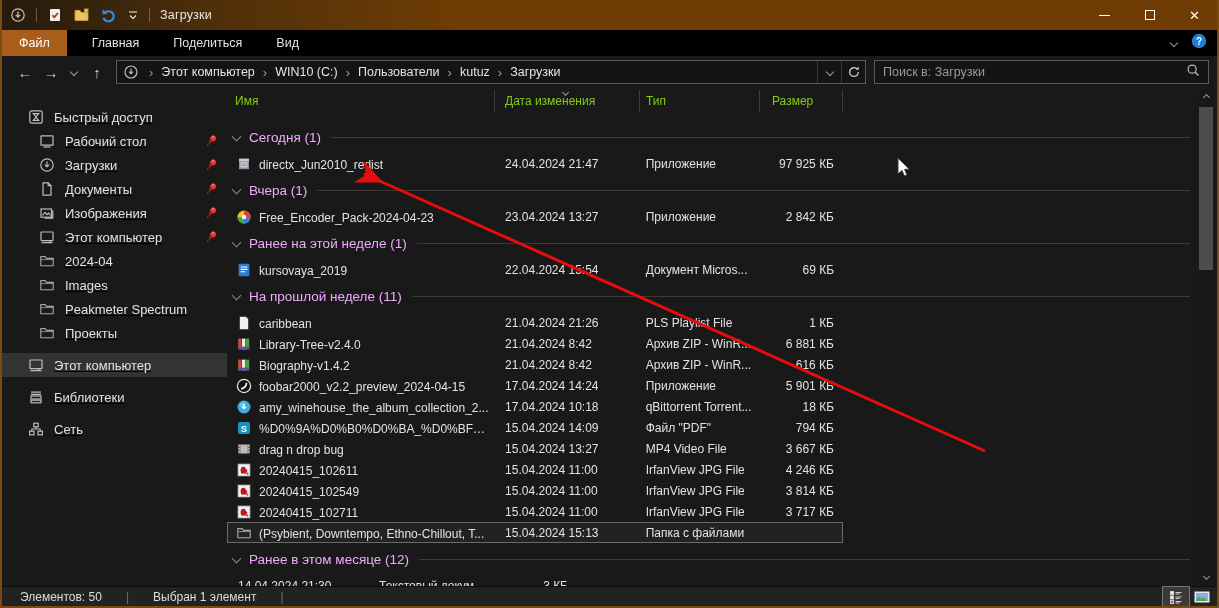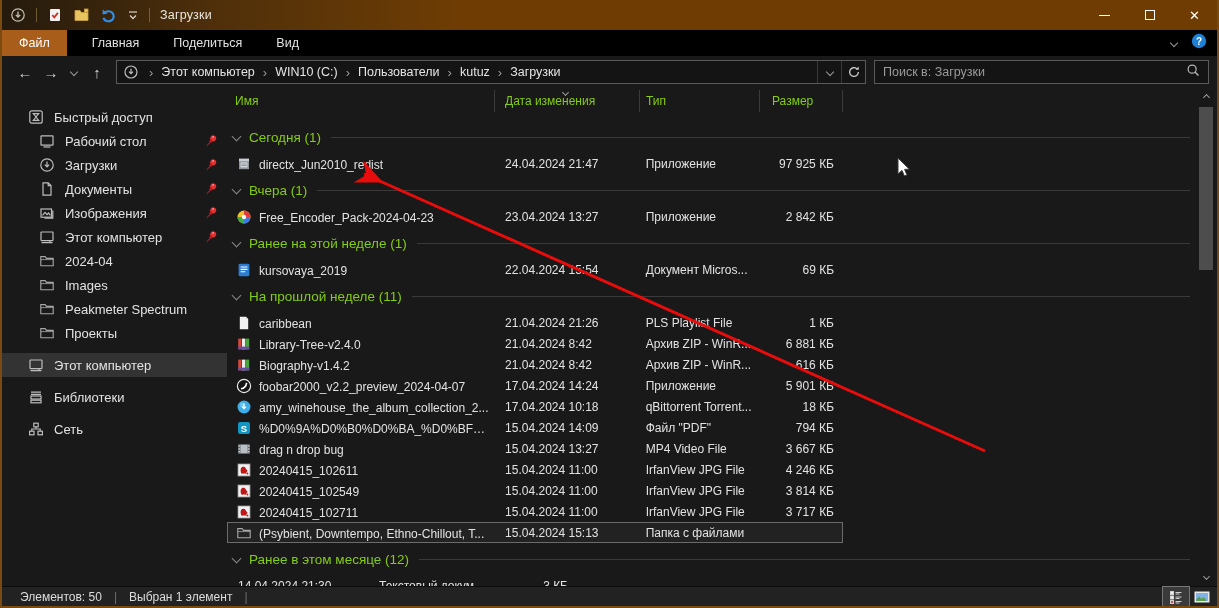--- a/index.html
+++ b/index.html
@@ -40,21 +40,21 @@
   .addr-right { margin-left:auto; display:flex; align-items:center; height:100%; }
   .addr-btn { width:24px; height:100%; display:flex; align-items:center; justify-content:center; border-left:1px solid #3a3a3a; }
   .searchbox { width:335px; height:24px; border:1px solid #5a5a5a; background:#141414;
                display:flex; align-items:center; padding:0 8px; }
   .searchbox .ph { color:#9a9a9a; font-size:12.5px; flex:1; }
 
   
   .main { position:relative; height:498px; display:flex; background:#191919; }
 
   
-  .sidebar { width:225px; padding-top:17px; flex:none; }
+  .sidebar { width:225px; padding-top:17px; flex:none;text-decoration:underline; }
   .side-row { height:24px; display:flex; align-items:center; padding-left:26px; color:#e2e2e2; font-size:13px; position:relative; }
   .side-row.child { padding-left:37px; }
   .side-row.sel { background:#333333; }
   .side-row.gap { margin-top:8px; }
   .side-row .icon16 { width:16px; height:16px; margin-right:10px; flex:none; display:flex; }
   .side-label { white-space:nowrap; }
   .pin { position:absolute; right:8px; top:4px; width:16px; height:16px; }
 
   
   .content { flex:1; position:relative; overflow:hidden; }
@@ -62,21 +62,21 @@
   .hcell { display:flex; align-items:center; padding-left:8px; border-right:1px solid #3b3b3b; height:22px; }
   .hcell.c-name { width:268px; }
   .hcell.c-date { width:145px; padding-left:10px; }
   .hcell.c-type { width:120px; padding-left:6px; }
   .hcell.c-size { width:83px; padding-left:12px; }
   .sortchev { position:absolute; left:336px; top:0px; width:5px; height:5px; border-right:1.2px solid #9a9a9a; border-bottom:1.2px solid #9a9a9a; transform:rotate(45deg); }
 
   .rows { padding-top:9px; }
   .group-h { height:27px; display:flex; align-items:center; margin-top:3px; margin-bottom:2px; padding-left:6px; width:963px; }
   .group-h .gchev { width:7px; height:7px; border-right:1.3px solid #8a8a8a; border-bottom:1.3px solid #8a8a8a; transform:rotate(45deg); margin-right:9px; margin-top:-3px; flex:none; }
-  .group-label { color:#84cc16; font-size:13.5px; white-space:nowrap; }
+  .group-label { color:#f0abfc; font-size:13.5px; white-space:nowrap; }
   .group-rule { flex:1; height:1px; background:#3a3a3a; margin-left:10px; }
 
   .frow { height:21px; display:flex; align-items:center; width:616px; border:1px solid transparent; }
   .frow.fsel { border:1px solid #6b6b6b; background:rgba(255,255,255,0.045); }
   .cell { font-size:12px; color:#e2e2e2; white-space:nowrap; overflow:hidden; }
   .cell.name { width:268px; display:flex; align-items:flex-end; padding-left:8px; }
   .cell.name .icon16 { width:16px; height:16px; margin-right:7px; flex:none; display:flex; }
   .cell.name .ntext { overflow:hidden; text-overflow:ellipsis; }
   .cell.date { width:145px; padding-left:10px; }
   .cell.type { width:120px; padding-left:6px; }
@@ -84,21 +84,21 @@
 
   
   .scrollbar { position:absolute; top:2px; bottom:2px; right:4px; width:14px; background:#181818; }
   .sb-arrow { height:15px; display:flex; align-items:center; justify-content:center; }
   .sb-arrow .chev { border-color:#9a9a9a; width:5px; height:5px; }
   .sb-thumb { position:absolute; top:17px; left:0; width:14px; height:163px; background:#4d4d4d; }
   .sb-bottom { position:absolute; bottom:0; left:0; width:14px; }
 
   
   .statusbar { height:20px; background:#222222; border-top:1px solid #0c0c0c; display:flex; align-items:center;
-               color:#dcdcdc; font-size:12px; padding-left:18px; }
+               color:#dcdcdc; font-size:12px; padding-left:18px;gap:12px; }
   .st-sep { color:#6f6f6f; padding:0 12px; }
   .view-btns { margin-left:auto; display:flex; align-items:center; height:20px; padding-right:2px; }
   .viewbtn { width:26px; height:20px; display:flex; align-items:center; justify-content:center; }
   .viewbtn.sel { background:#3a3a3a; outline:1px solid #777; }
 
   
   .overlay { position:absolute; left:0; top:0; pointer-events:none; z-index:50; }
 </style>
 </head>
 <body>
@@ -501,21 +501,21 @@
             <span class="cell size">616 КБ</span>
           </div>
           <div class="frow">
             <span class="cell name">
               <span class="icon16">
                 <svg width="16" height="16" viewBox="0 0 16 16">
                   <circle cx="8" cy="8" r="6.6" fill="#141414" stroke="#e8e8e8" stroke-width="1.2"></circle>
                   <path d="M5 10.8c3.4-.6 5.2-2.8 5.6-6" fill="none" stroke="#ffffff" stroke-width="1.6"></path>
                 </svg>
               </span>
-              <span class="ntext">foobar2000_v2.2_preview_2024-04-07</span>
+              <span class="ntext">foobar2000_v2.2_preview_2024-04-15</span>
             </span>
             <span class="cell date">17.04.2024 14:24</span>
             <span class="cell type">Приложение</span>
             <span class="cell size">5 901 КБ</span>
           </div>
           <div class="frow">
             <span class="cell name">
               <span class="icon16">
                 <svg width="16" height="16" viewBox="0 0 16 16">
                   <circle cx="8" cy="8" r="6.5" fill="#3daee9"></circle>

